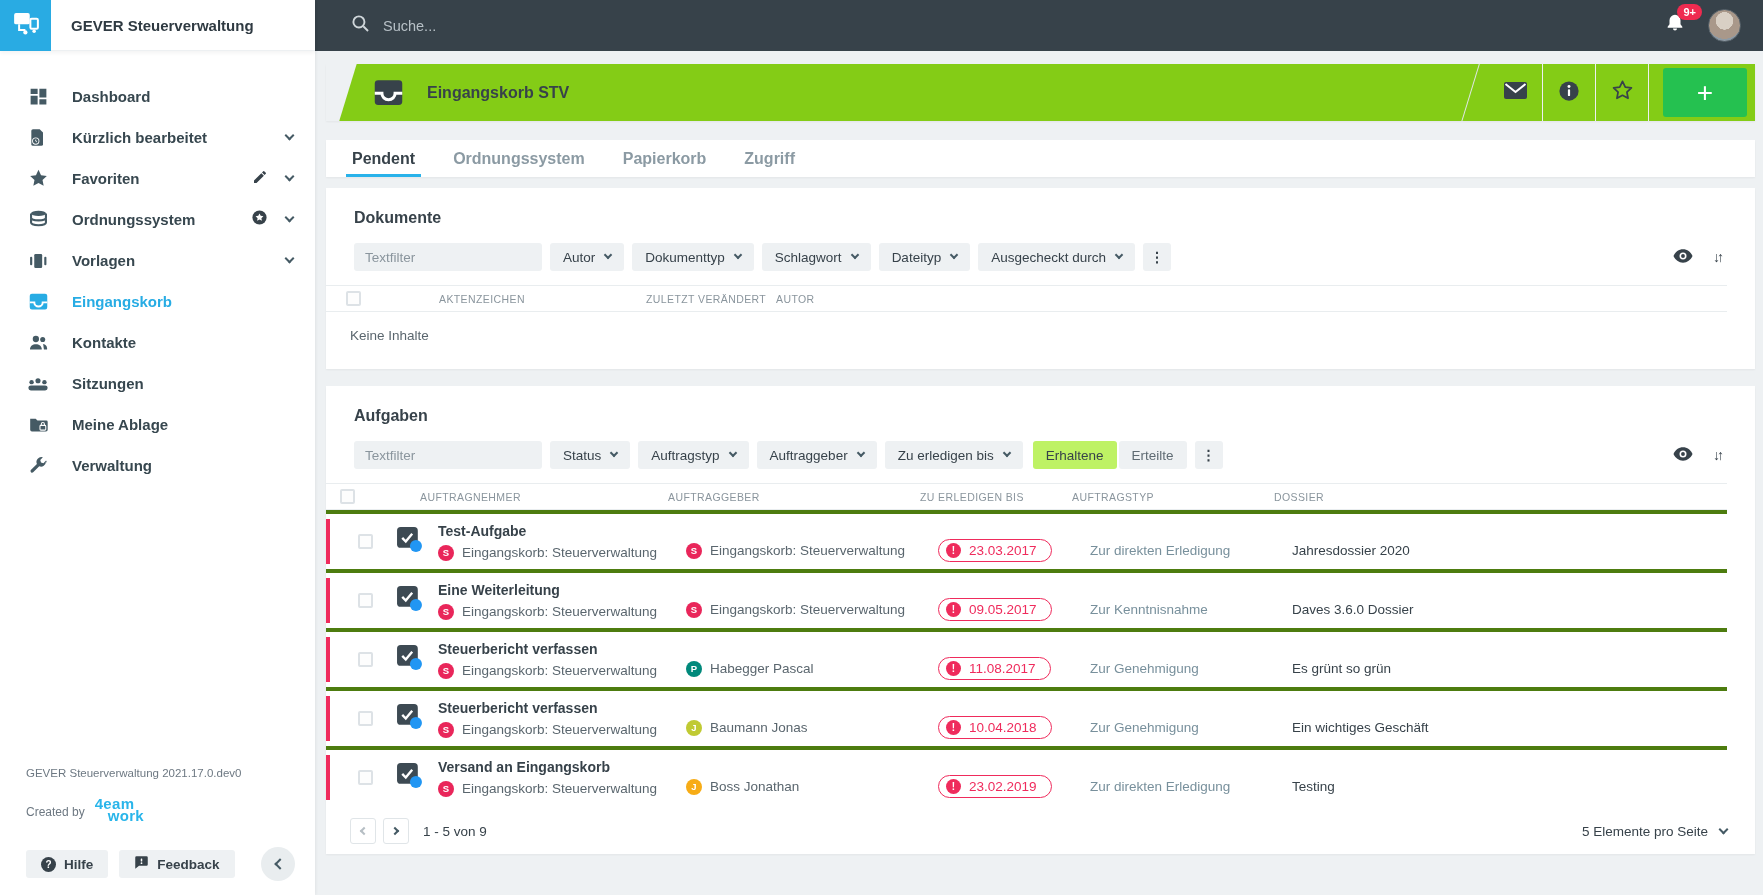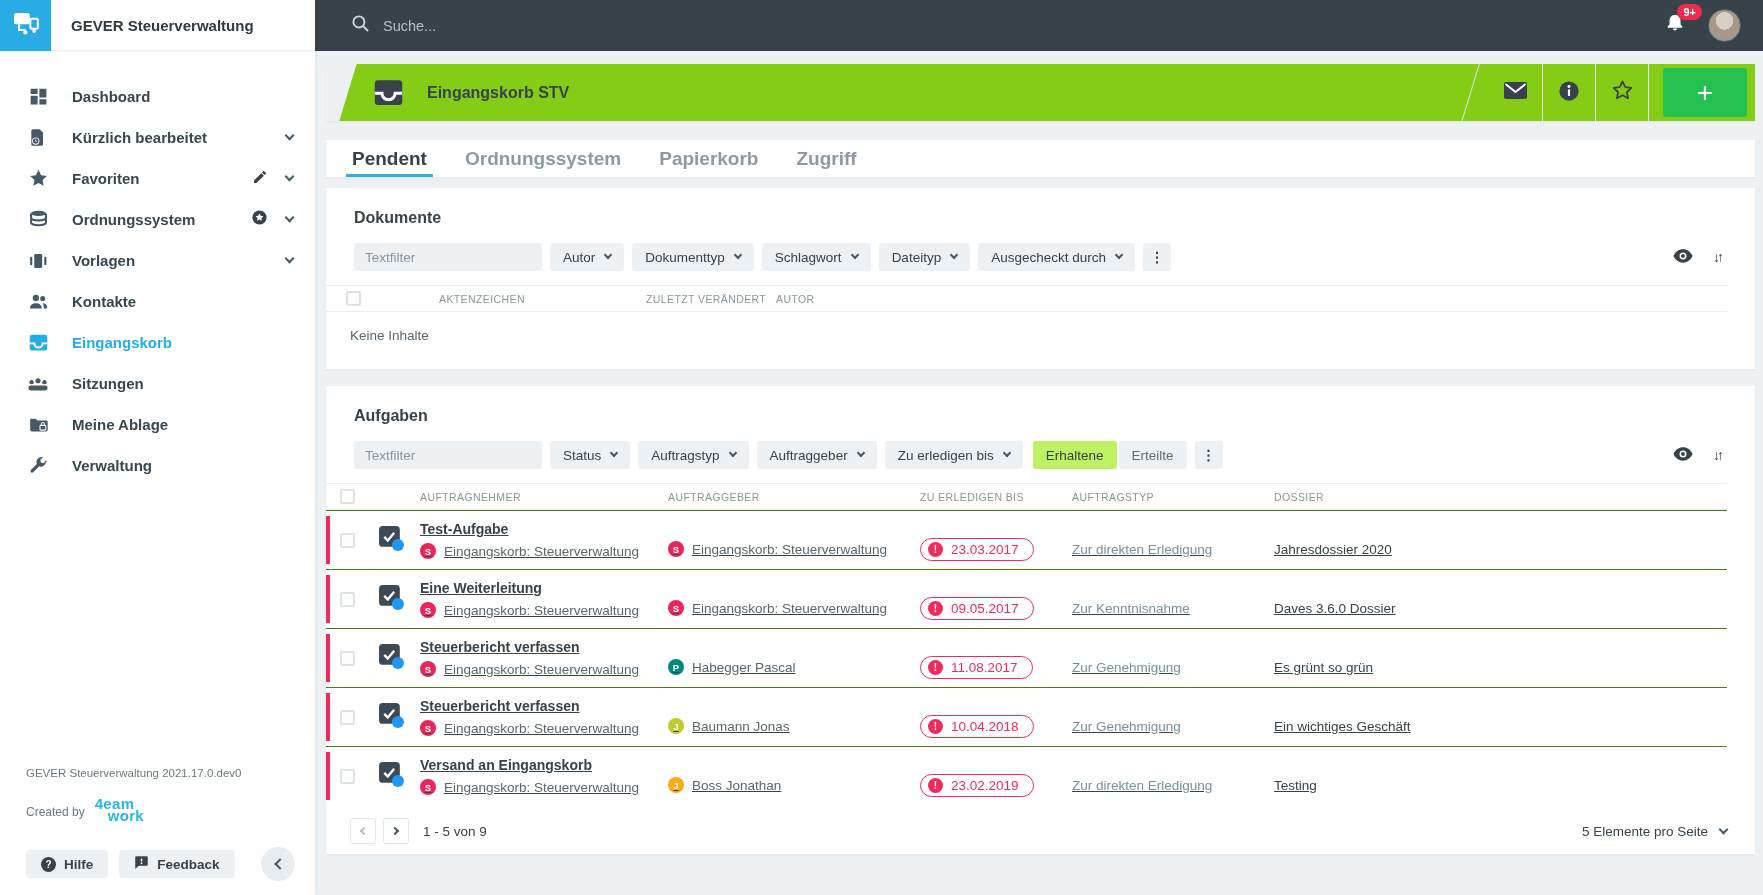--- a/index.html
+++ b/index.html
@@ -47,21 +47,21 @@
   .page-header::before { content:""; position:absolute; left:-18px; top:-5px; width:38px; height:140%; background:#eef1f3; transform:skewX(-17deg); }
   .ph-icon { margin-left:46px; display:flex; }
   .ph-title { font-size:16px; font-weight:bold; color:#37424a; padding-left:22px; flex:1; }
   .diag { width:1px; height:140%; background:#e2e6e9; transform:skewX(-17deg); margin-right:18px; }
   .action-cell { width:53px; height:100%; display:flex; align-items:center; justify-content:center; cursor:pointer; }
   .action-cell + .action-cell { border-left:1px solid #edf0f2; }
   .btn-sep { width:1px; height:100%; background:#edf0f2; }
   .add-btn { width:84px; height:49px; background:#25c150; border:none; border-radius:3px; color:#fff; font-size:28px; font-weight:normal; margin:0 8px 0 14px; cursor:pointer; line-height:1; font-family:inherit; }
 
   .tabs { margin-top:19px; background:#fff; height:37px; display:flex; align-items:stretch; padding:0 26px; gap:38px; box-shadow:0 1px 2px rgba(0,0,0,.05); }
-  .tab { display:flex; align-items:center; font-size:19px; font-weight:bold; color:#8b9aa3; cursor:pointer; position:relative; }
+  .tab { display:flex; align-items:center; font-size:16px; font-weight:bold; color:#8b9aa3; cursor:pointer; position:relative; }
   .tab.active { color:#37424a; }
   .tab.active::after { content:""; position:absolute; left:-6px; right:-6px; bottom:0; height:3px; background:#29b2ea; }
 
   .panel { background:#fff; box-shadow:0 1px 2px rgba(0,0,0,.05); }
   .panel.docs { margin-top:11px; }
   .panel.tasks { margin-top:17px; flex:1; min-height:0; display:flex; flex-direction:column; }
   .panel-title { font-size:16px; font-weight:bold; color:#37424a; padding:21px 28px 0 28px; }
   .filter-row { display:flex; align-items:center; gap:8px; padding:16px 28px 14px 28px; }
   .textfilter { width:188px; height:28px; background:#eef1f3; border:none; border-radius:3px; padding:0 11px; font-size:13.5px; color:#37424a; font-family:inherit; }
   .textfilter::placeholder { color:#8a959d; }
@@ -77,21 +77,21 @@
   .sort-glyph { font-size:14px; font-weight:bold; color:#37424a; letter-spacing:-3px; }
 
   .tablewrap { margin-right:28px; }
   .thead { display:grid; align-items:center; height:27px; border-top:1px solid #e9edef; border-bottom:1px solid #e9edef; font-size:10.5px; color:#8a959d; letter-spacing:.4px; }
   .thead-docs { grid-template-columns:38px 262px 130px 1fr; padding-left:20px; }
   .thead-docs .c1 { padding-left:55px; }
   .thead-tasks { grid-template-columns:38px 42px 248px 252px 152px 202px 1fr; padding-left:14px; }
   .cb { width:15px; height:15px; border:2px solid #dde2e6; border-radius:2px; background:#fdfdfd; display:inline-block; cursor:pointer; }
   .empty-text { font-size:13.5px; color:#5a666e; padding:16px 28px 26px 24px; }
 
-  .trow { display:grid; grid-template-columns:38px 42px 248px 252px 152px 202px 1fr; align-items:center; height:59px; border-top:1px solid #4d7c0f; padding-left:14px; position:relative; cursor:pointer;text-decoration:underline; }
+  .trow { display:grid; grid-template-columns:38px 42px 248px 252px 152px 202px 1fr; align-items:center; height:59px; border-top:4px solid #4d7c0f; padding-left:32px; position:relative; cursor:pointer; }
   .trow::before { content:""; position:absolute; left:0; top:5px; bottom:5px; width:4px; background:#ef2b5c; }
   .titlecell .t { font-size:14px; font-weight:bold; color:#37424a; margin-bottom:6px; }
   .person { display:flex; align-items:center; gap:8px; }
   .pbadge { width:16px; height:16px; border-radius:50%; color:#fff; font-size:9.5px; font-weight:bold; display:flex; align-items:center; justify-content:center; flex:0 0 auto; }
   .pname { font-size:13.5px; color:#5a666e; white-space:nowrap; }
   .shift { transform:translateY(9px); }
   .due-badge { display:inline-flex; align-items:center; gap:8px; border:1px solid #ef2b5c; border-radius:13px; padding:3px 14px 3px 7px; background:#fff; }
   .excl { width:15px; height:15px; border-radius:50%; background:#ef2b5c; color:#fff; font-size:10px; font-weight:bold; display:flex; align-items:center; justify-content:center; }
   .due-date { font-size:13.5px; color:#ef2b5c; }
   .typetext { font-size:13.5px; color:#78909c; }
@@ -189,39 +189,39 @@
               <rect x="2.5" y="7" width="2.6" height="10" rx="1.2"></rect>
               <rect x="7.5" y="3.5" width="9.5" height="17" rx="1.5"></rect>
               <rect x="19.5" y="7" width="2.6" height="10" rx="1.2"></rect>
             </svg>
           </span>
         <span class="lbl">Vorlagen</span>
         <span class="nav-right">
             <span class="chev"></span>
           </span>
       </div>
+      <div class="nav-item active">
+        <span class="ico">
+            <svg width="21" height="21" viewBox="0 0 24 24">
+              <path d="M4.5 3h15A2.5 2.5 0 0 1 22 5.5v13a2.5 2.5 0 0 1-2.5 2.5h-15A2.5 2.5 0 0 1 2 18.5v-13A2.5 2.5 0 0 1 4.5 3z" fill="#27ace4"></path>
+              <path d="M2 13h5.2a4.8 4.8 0 0 0 9.6 0H22" stroke="#fff" stroke-width="2.2" fill="none"></path>
+            </svg>
+          </span>
+        <span class="lbl">Eingangskorb</span>
+      </div>
       <div class="nav-item">
         <span class="ico">
             <svg width="21" height="21" viewBox="0 0 24 24" fill="#455a64">
               <circle cx="9" cy="8" r="3.6"></circle>
               <path d="M2.3 19.5c0-3.4 3-5.6 6.7-5.6s6.7 2.2 6.7 5.6v.5H2.3z"></path>
               <circle cx="16.8" cy="8.6" r="2.9"></circle>
               <path d="M17.3 13.6c2.7.5 4.5 2.3 4.5 4.9v1.5h-3.6"></path>
             </svg>
           </span>
         <span class="lbl">Kontakte</span>
-      </div>
-      <div class="nav-item active">
-        <span class="ico">
-            <svg width="21" height="21" viewBox="0 0 24 24">
-              <path d="M4.5 3h15A2.5 2.5 0 0 1 22 5.5v13a2.5 2.5 0 0 1-2.5 2.5h-15A2.5 2.5 0 0 1 2 18.5v-13A2.5 2.5 0 0 1 4.5 3z" fill="#27ace4"></path>
-              <path d="M2 13h5.2a4.8 4.8 0 0 0 9.6 0H22" stroke="#fff" stroke-width="2.2" fill="none"></path>
-            </svg>
-          </span>
-        <span class="lbl">Eingangskorb</span>
       </div>
       <div class="nav-item">
         <span class="ico">
             <svg width="22" height="22" viewBox="0 0 24 24" fill="#455a64">
               <circle cx="5" cy="10" r="2.4"></circle>
               <circle cx="12" cy="8.5" r="2.8"></circle>
               <circle cx="19" cy="10" r="2.4"></circle>
               <rect x="1.5" y="13.5" width="21" height="5.5" rx="2.7"></rect>
             </svg>
           </span>

